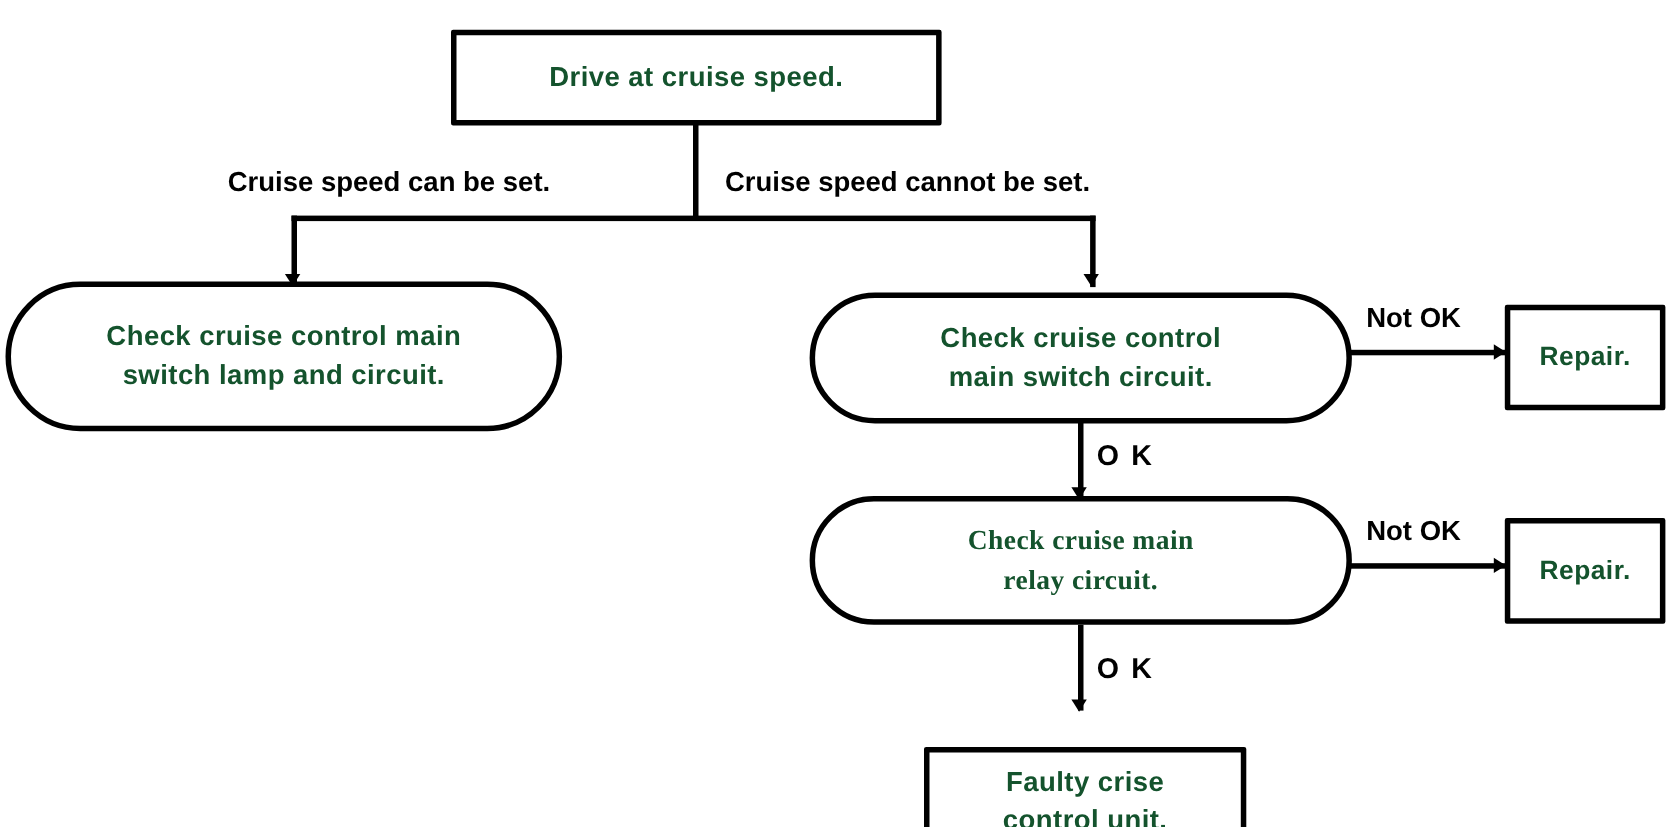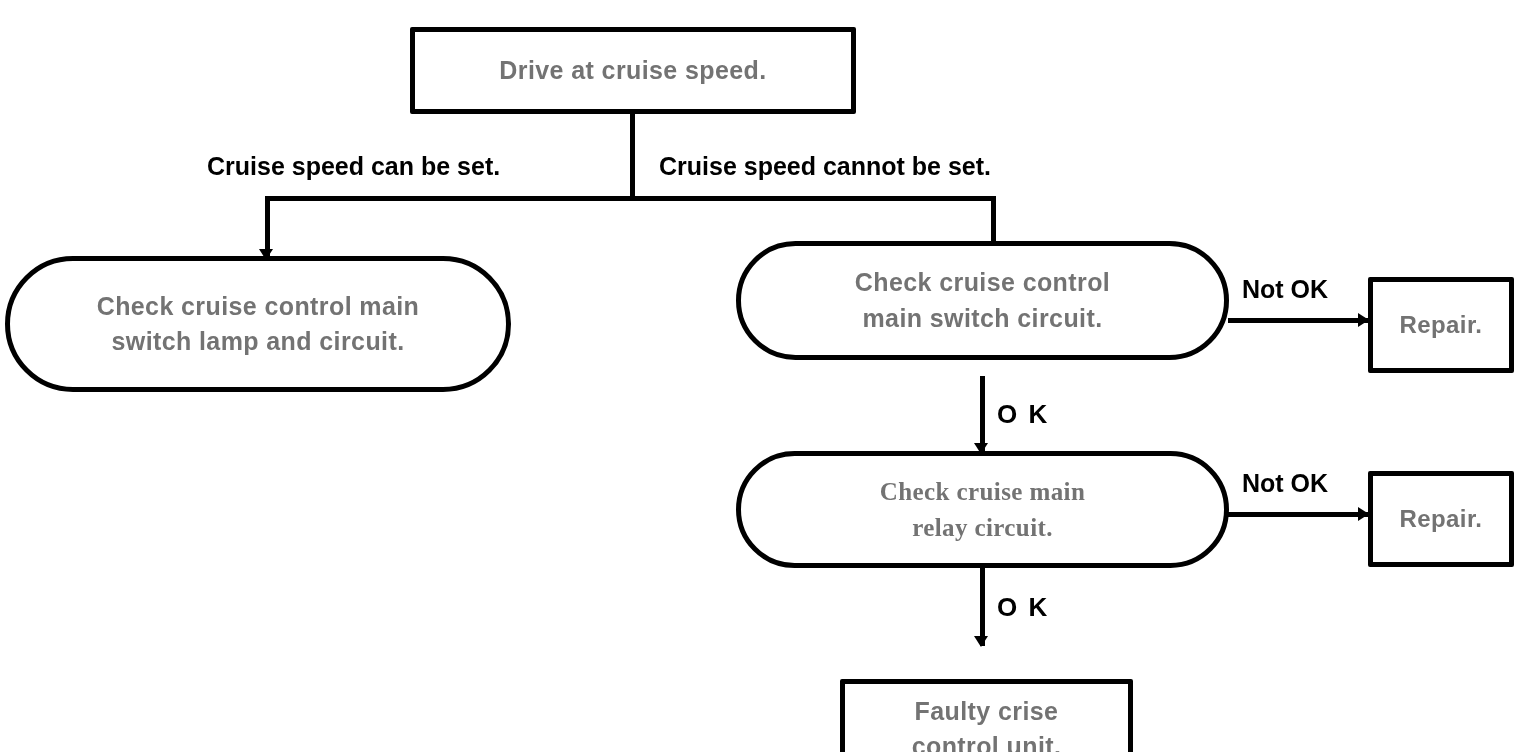--- a/index.html
+++ b/index.html
@@ -20,40 +20,40 @@
   }
   .node {
     position: absolute;
     box-sizing: border-box;
     border: 5px solid #000000;
     background: #ffffff;
     display: flex;
     align-items: center;
     justify-content: center;
     text-align: center;
-    color: #737373;
+    color: #14532d;
     font-family: "Liberation Sans", sans-serif;
     font-weight: bold;
     line-height: 1.42;
     letter-spacing: 0.4px;
     z-index: 3;
   }
   .node.rect { border-radius: 2px; }
   .node.pill { border-radius: 999px; }
 
   .node .node-text {
     display: block;
     padding: 0 10px;
     white-space: pre-line;
   }
 
   
   #node-drive        { left: 410px; top: 27px;  width: 446px; height: 87px;  font-size: 25px; }
   #node-check-lamp   { left: 5px;   top: 256px; width: 506px; height: 136px; font-size: 25px; }
-  #node-check-sw     { left: 736px; top: 241px; width: 493px; height: 119px; font-size: 25px; }
+  #node-check-sw     { left: 736px; top: 266px; width: 493px; height: 119px; font-size: 25px; }
   #node-check-relay  { left: 736px; top: 451px; width: 493px; height: 117px; font-size: 25px; font-family: Liberation Serif, serif; }
   #node-repair-1     { left: 1368px;top: 277px; width: 146px; height: 96px;  font-size: 24px; }
   #node-repair-2     { left: 1368px;top: 471px; width: 146px; height: 96px;  font-size: 24px; }
   #node-faulty       { left: 840px; top: 679px; width: 293px; height: 100px; font-size: 25px; }
 
   
   .line {
     position: absolute;
     background: #000000;
     z-index: 1;

